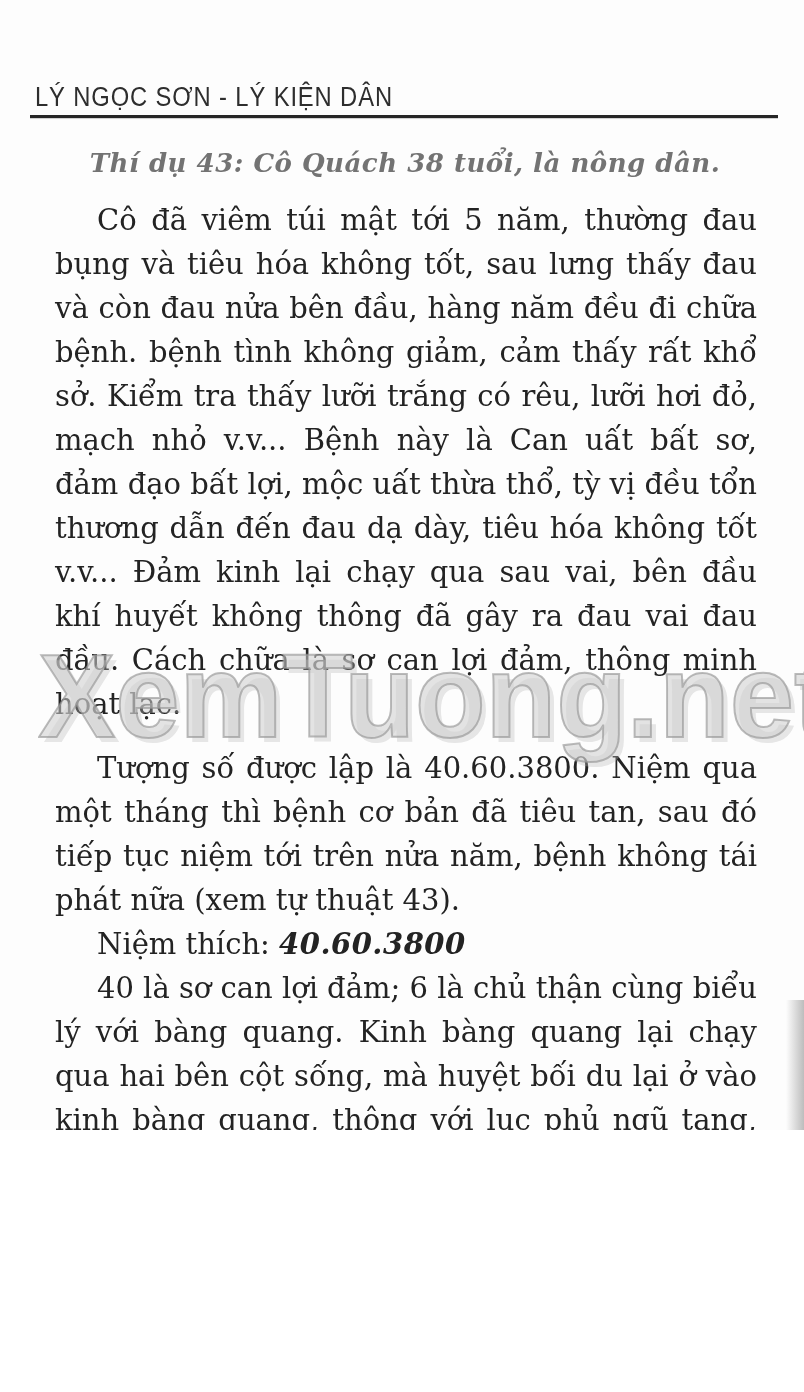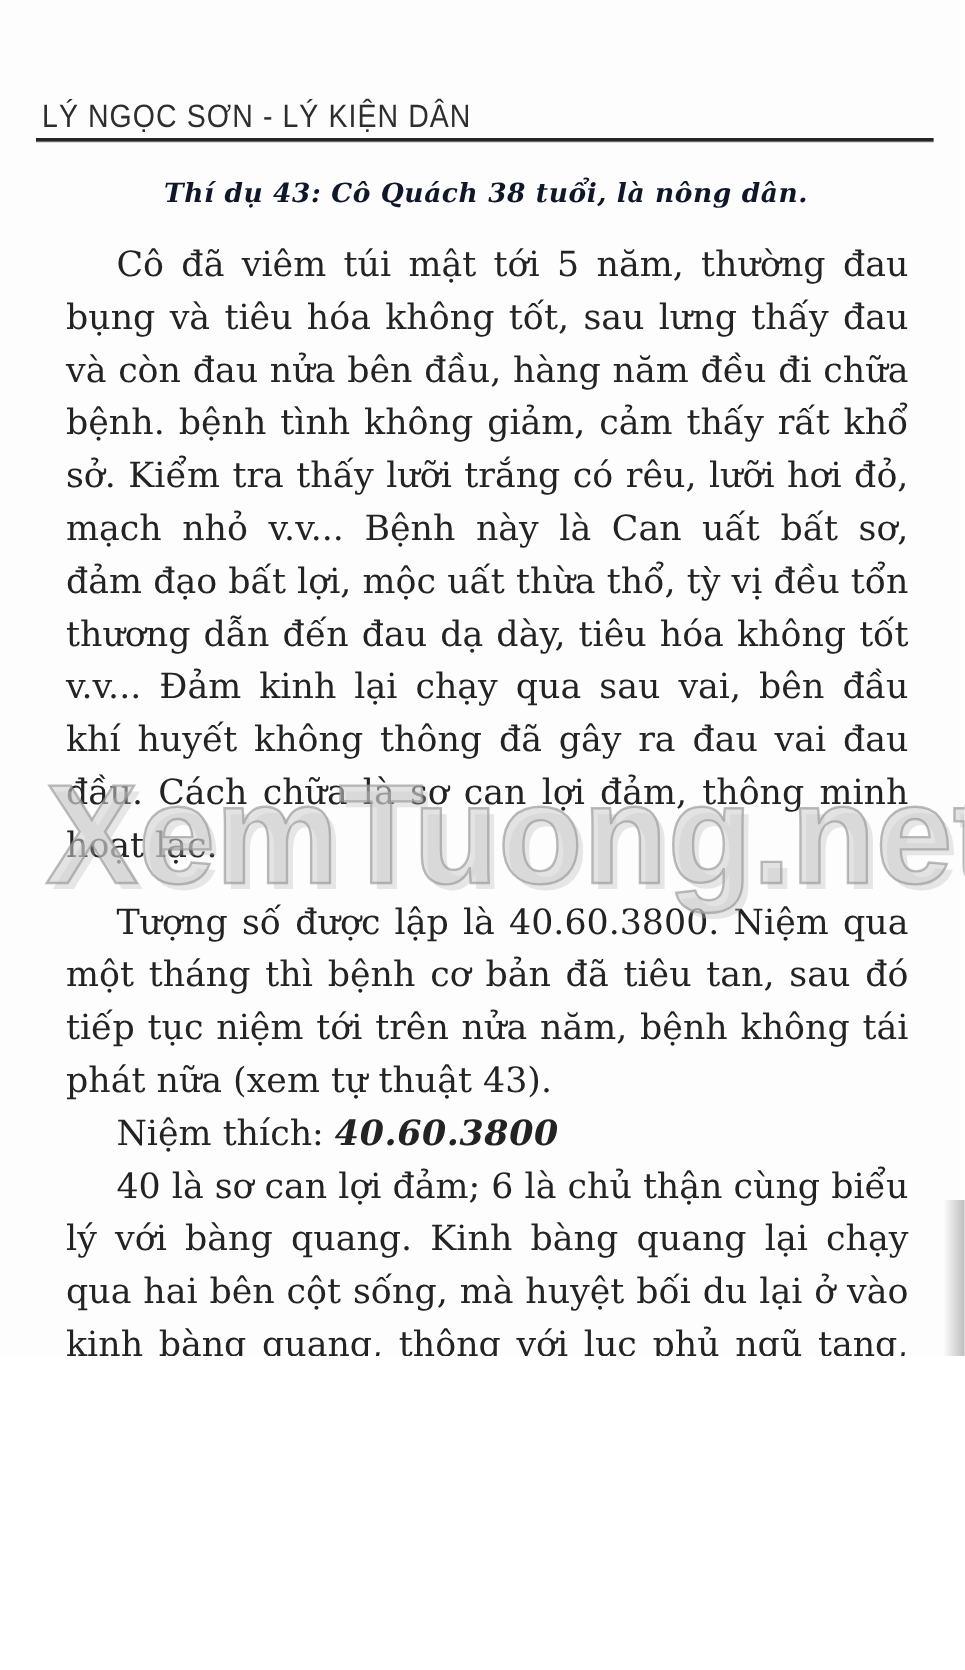--- a/index.html
+++ b/index.html
@@ -20,22 +20,22 @@
     transform:scaleX(0.88);transform-origin:left center;
   }
   .header-rule{
     position:absolute;left:30px;top:115px;width:748px;height:3px;
     background:#262626;
     box-shadow:0 1px 0 rgba(80,80,80,.25);
   }
   
   .example-title{
     position:absolute;left:55px;top:148px;width:700px;
-    font-size:22px;font-weight:700;font-style:italic;
-    text-align:center;color:#0f172a;
+    font-size:26px;font-weight:700;font-style:italic;
+    text-align:center;color:#737373;
     letter-spacing:.5px;
   }
   
   .body-text{
     position:absolute;left:55px;top:198px;width:702px;
     font-size:29px;line-height:44px;color:#232323;
     text-align:justify;
   }
   .body-text p{margin:0;text-indent:42px;}
   .body-text p.spaced{margin-top:20px;}

